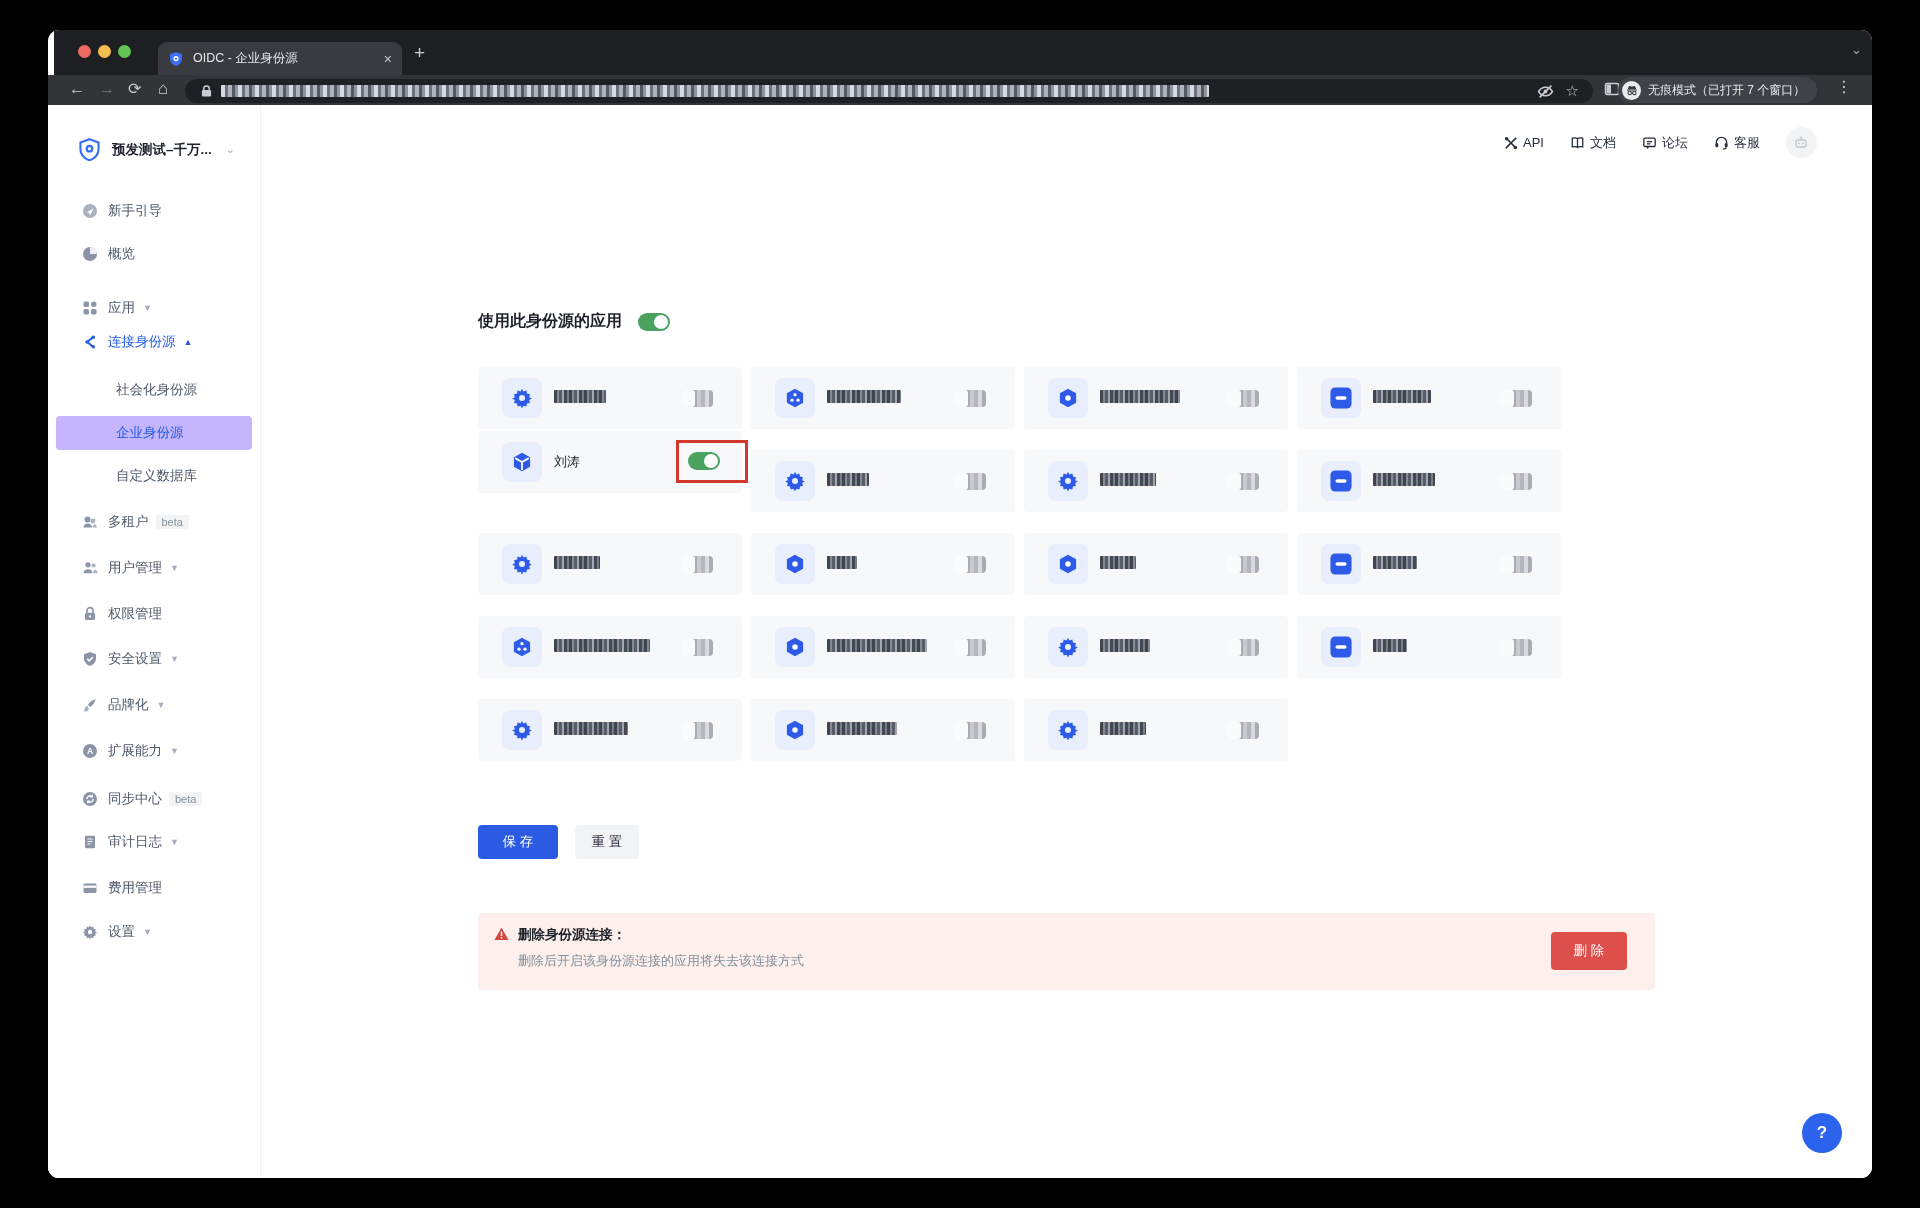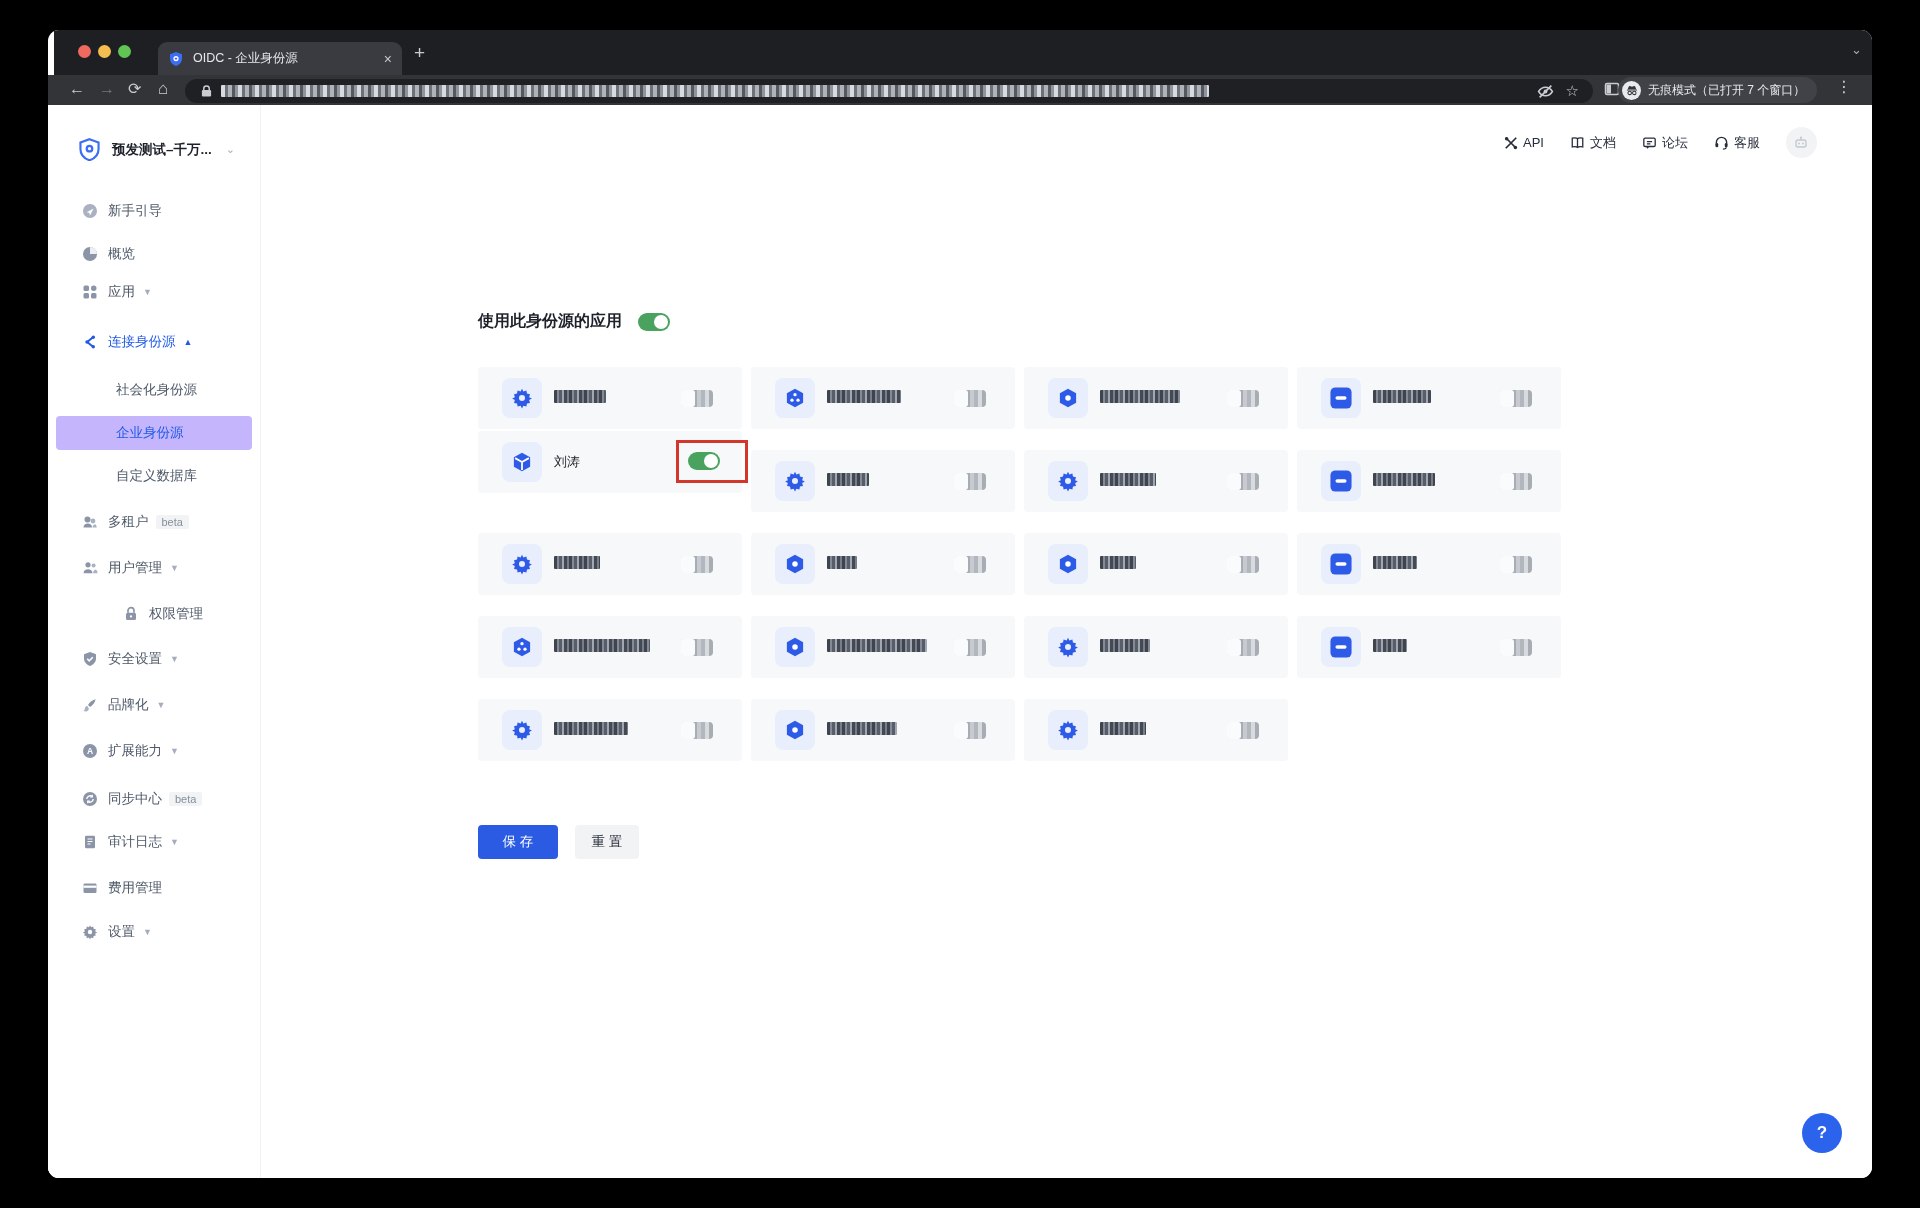--- a/index.html
+++ b/index.html
@@ -149,21 +149,21 @@
           </div>
           <div class="menu-row" style="top: 132px;">
             <span class="mi">
               <svg width="16" height="16" viewBox="0 0 16 16">
                 <circle cx="8" cy="8" r="7" fill="#8c95a8"></circle>
                 <path d="M8 1a7 7 0 0 1 7 7H8z" fill="#fff" opacity=".85"></path>
               </svg>
             </span>
             <span class="ml">概览</span>
           </div>
-          <div class="menu-row" style="top: 170px;">
+          <div class="menu-row" style="top: 186px;">
             <span class="mi">
               <svg width="16" height="16" viewBox="0 0 16 16">
                 <rect x="1.5" y="1.5" width="5.5" height="5.5" rx="1.5" fill="#8c95a8"></rect>
                 <rect x="9" y="1.5" width="5.5" height="5.5" rx="2.7" fill="#8c95a8"></rect>
                 <rect x="1.5" y="9" width="5.5" height="5.5" rx="1.5" fill="#8c95a8"></rect>
                 <rect x="9" y="9" width="5.5" height="5.5" rx="1.5" fill="#8c95a8"></rect>
               </svg>
             </span>
             <span class="ml">应用</span>
             <span class="caret">▼</span>
@@ -206,21 +206,21 @@
               <svg width="16" height="16" viewBox="0 0 16 16">
                 <circle cx="6" cy="4.8" r="2.6" fill="#8c95a8"></circle>
                 <path d="M1.5 13.2c0-2.6 2-4 4.5-4s4.5 1.4 4.5 4z" fill="#8c95a8"></path>
                 <circle cx="11.6" cy="5.4" r="2" fill="#aab1c0"></circle>
                 <path d="M11 13.2c.2-2 1.2-3.3 2.6-3.6 1.1.5 1.9 1.9 1.9 3.6z" fill="#aab1c0"></path>
               </svg>
             </span>
             <span class="ml">用户管理</span>
             <span class="caret">▼</span>
           </div>
-          <div class="menu-row" style="top: 492px; padding-left: 41px;">
+          <div class="menu-row" style="top: 492px;">
             <span class="mi">
               <svg width="16" height="16" viewBox="0 0 16 16">
                 <rect x="3" y="6.8" width="10" height="7.2" rx="1.5" fill="#8c95a8"></rect>
                 <path d="M5 6.8V4.6a3 3 0 0 1 6 0v2.2" fill="none" stroke="#8c95a8" stroke-width="1.7"></path>
                 <circle cx="8" cy="10.4" r="1.1" fill="#fff"></circle>
               </svg>
             </span>
             <span class="ml">权限管理</span>
           </div>
           <div class="menu-row" style="top: 537px;">
@@ -537,16 +537,26 @@
             </svg>
           </span>
           <span class="appname"><span class="censored" style="width:46px"></span></span>
           <span class="tg-off"></span>
         </div>
       </div>
 
     <div class="btn" style="left:430px;top:720px;width:80px;height:34px;background:#2b5be3;color:#fff">保 存</div>
     <div class="btn" style="left:527px;top:720px;width:64px;height:34px;background:#f2f3f5;color:#272e3b">重 置</div>
 
+    <div id="danger">
+      <svg class="abs" style="left:16px;top:14px" width="15" height="14" viewBox="0 0 16 15">
+        <path d="M8 .8L15.6 14H.4z" fill="#d54642"></path>
+          <rect x="7.2" y="5" width="1.6" height="4.6" fill="#fff"></rect>
+          <rect x="7.2" y="10.6" width="1.6" height="1.7" fill="#fff"></rect>
+      </svg>
+      <div class="dt">删除身份源连接：</div>
+      <div class="dd">删除后开启该身份源连接的应用将失去该连接方式</div>
+      <div class="btn" style="left:1073px;top:19px;width:76px;height:38px;background:#dd4f4a;color:#fff">删 除</div>
+    </div>
 
     <div id="helpbtn">?</div>
   </div>
 </div>
 
 </body></html>

